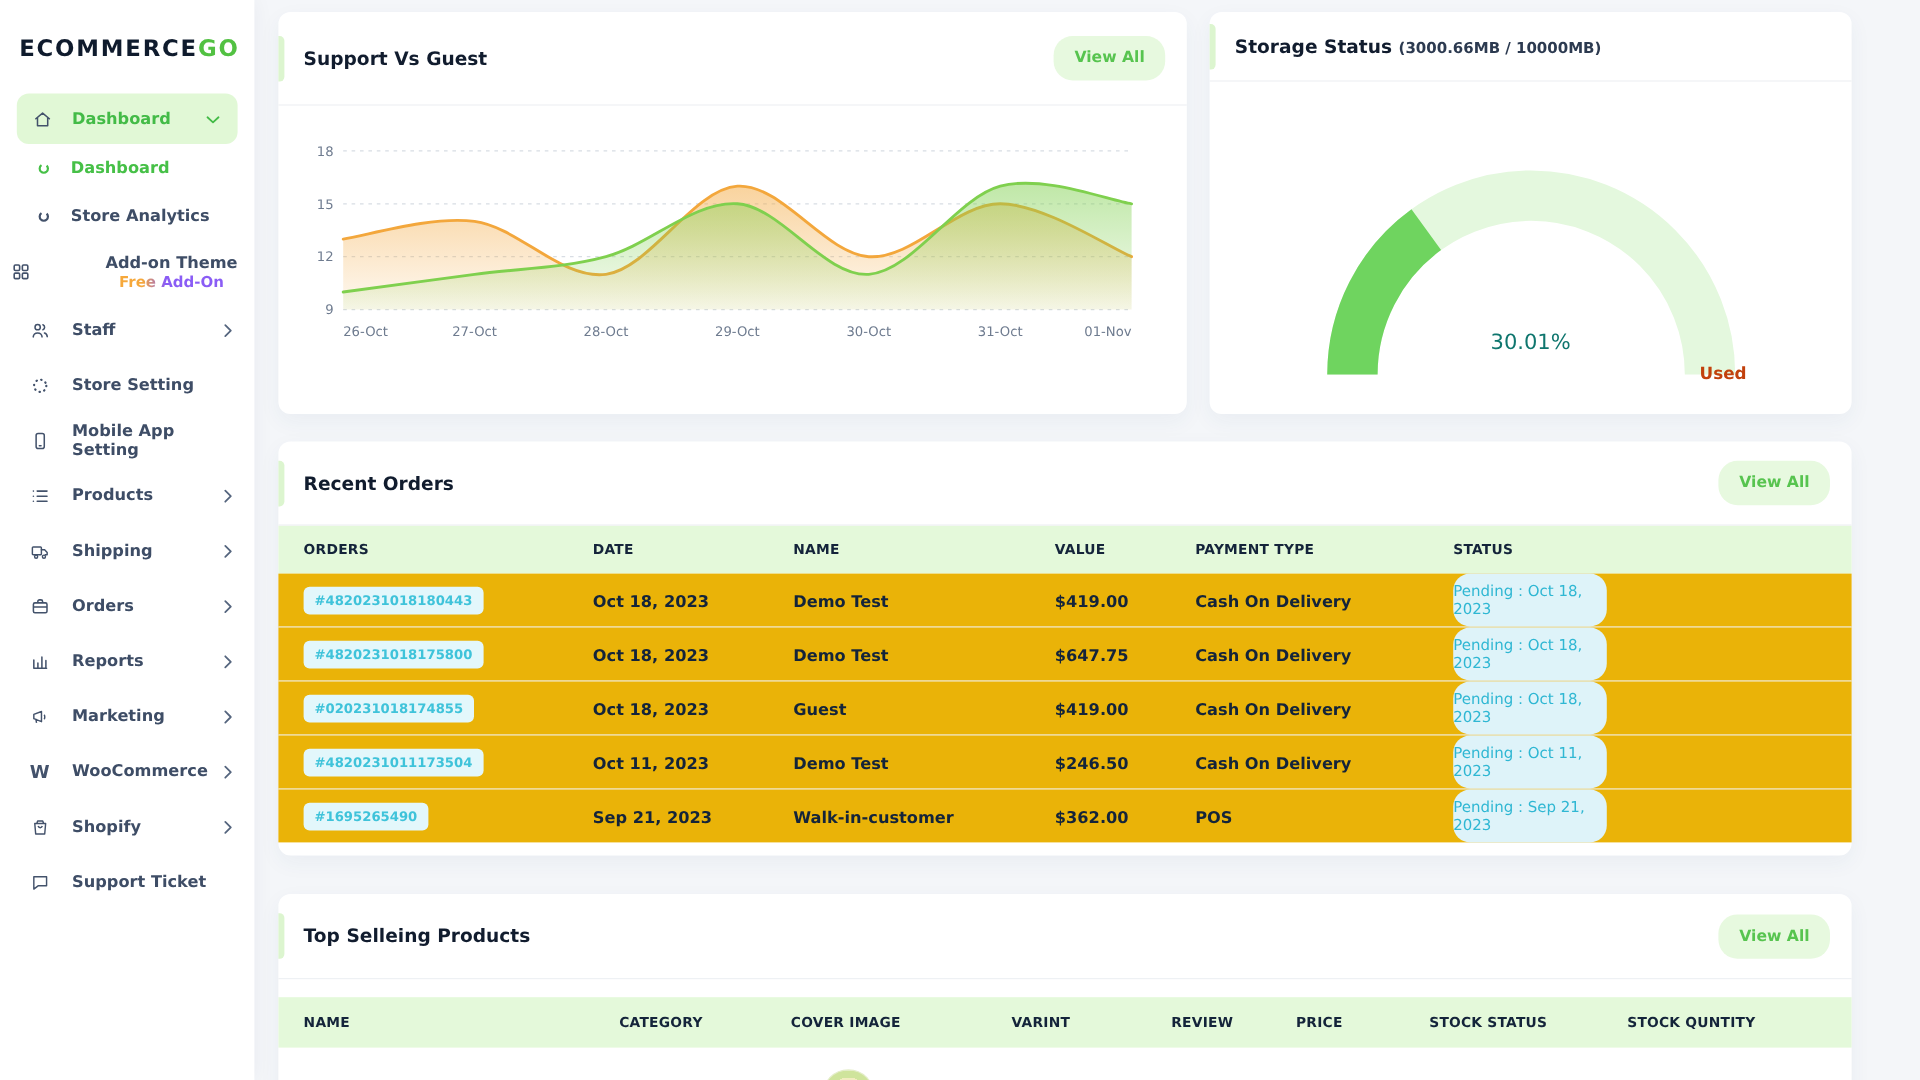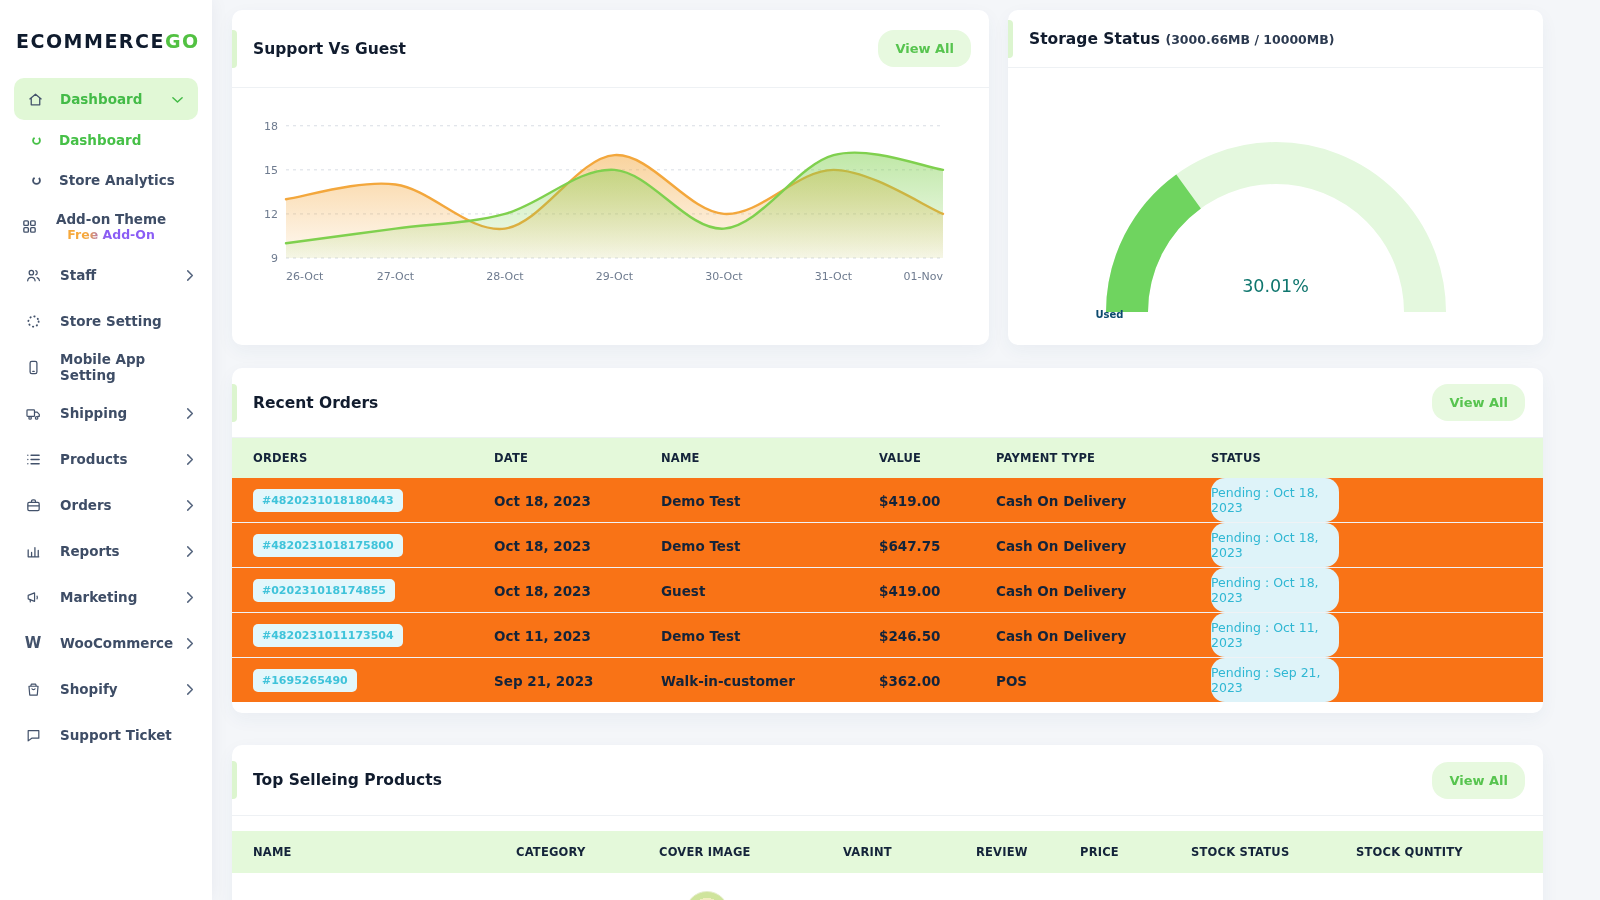--- a/index.html
+++ b/index.html
@@ -31,21 +31,21 @@
   }
   .side-item.parent .lbl{color:#43bb47;margin-left:16px;}
   .side-item.parent .chev{color:#43bb47;}
   .side-sub{
     display:flex;align-items:center;height:40px;padding:0 14px 0 30px;
     color:#3e4d66;font-size:13.5px;font-weight:600;cursor:pointer;
   }
   .side-sub .lbl{margin-left:17px;}
   .side-sub.active .lbl{color:#46c047;}
   .side-addon{
-    display:flex;align-items:center;height:52px;padding:0 14px 0 20px;cursor:pointer;
+    display:flex;align-items:center;height:52px;padding:0 14px 0 8px;cursor:pointer;justify-content:space-between;
   }
   .side-addon .txt{margin-left:18px;text-align:center;}
   .side-addon .t1{font-size:13.5px;font-weight:600;color:#3e4d66;}
   .side-addon .t2{
     font-size:12.5px;font-weight:700;
     background:linear-gradient(90deg,#f6a83b 0%,#f6a83b 28%,#8a5cf5 45%,#8a5cf5 100%);
     -webkit-background-clip:text;background-clip:text;color:transparent;
   }
   .icn{display:inline-flex;width:18px;height:18px;align-items:center;justify-content:center;color:#43526b;flex:none;}
   .icn svg{width:17px;height:17px;}
@@ -75,33 +75,33 @@
   }
   
   .chart-card{position:absolute;left:0;top:10px;width:757px;height:335px;}
   .chart-card .card-head{height:77px;}
   .storage-card{position:absolute;left:776px;top:10px;width:535px;height:335px;}
   .storage-card .card-head{height:57px;}
   .chart-body{padding:14px 22px 0 22px;}
   .xcaption{text-align:center;font-size:11.5px;font-weight:700;color:#4c5a70;margin-top:0px;}
   .gauge-wrap{position:relative;width:360px;margin:54px auto 0 auto;height:200px;}
   .gauge-pct{position:absolute;left:0;right:0;bottom:26px;text-align:center;font-size:17.5px;font-weight:400;color:#0f766e;}
-  .gauge-used{position:absolute;left:0;right:0;bottom:2px;text-align:left;font-size:10px;font-weight:700;color:#0c4a6e;}
+  .gauge-used{position:absolute;left:0;right:0;bottom:2px;text-align:right;font-size:14px;font-weight:700;color:#c2410c;}
   
   .orders-card{position:absolute;left:0;top:368px;width:1311px;height:345px;}
   .orders-card .card-head{height:69px;}
   .thead{
     display:grid;background:#e4f9da;align-items:center;
     font-size:11.5px;font-weight:700;color:#14243a;letter-spacing:.2px;
   }
   .orders-grid{grid-template-columns:241px 167px 218px 117px 215px 1fr;}
   .thead{height:40px;padding:0 0 0 21px;}
   .trow{
     display:grid;align-items:center;height:44px;padding:0 16px 0 21px;
-    border-bottom:1px solid #f0f2f5;background:#f97316;
+    border-bottom:1px solid #f0f2f5;background:#eab308;
   }
   .trow:last-child{border-bottom:none;}
   .oid{
     display:inline-block;background:#e3f7fb;color:#3fc3da;font-size:11px;font-weight:600;
     padding:5px 9px;border-radius:5px;cursor:pointer;
   }
   .cell{font-size:13.5px;font-weight:700;color:#14243a;}
   .status-badge{
     display:inline-block;background:#def3f9;color:#2fb7d3;font-size:12.5px;font-weight:400;
     padding:7px 0;border-radius:14px;width:128px;text-align:left;
@@ -203,44 +203,44 @@
               <rect x="7.2" y="3.2" width="9.6" height="17.6" rx="2.4"></rect>
               <path d="M11 17.6h2"></path>
             </g>
           </svg>
         </span>
         <span class="lbl">Mobile App Setting</span>
       </div>
       <div class="side-item">
         <span class="icn">
           <svg viewBox="0 0 24 24">
+            <g fill="none" stroke="currentColor" stroke-width="1.9" stroke-linecap="round">
+              <path d="M4 6h.01M8.5 6H20M4 12h.01M8.5 12H20M4 18h.01M8.5 18H20"></path>
+            </g>
+          </svg>
+        </span>
+        <span class="lbl">Products</span>
+        <span class="icn chev">
+          <svg viewBox="0 0 24 24">
+            <path d="M9.5 5.5 16 12l-6.5 6.5" fill="none" stroke="currentColor" stroke-width="2.1" stroke-linecap="round" stroke-linejoin="round"></path>
+          </svg>
+        </span>
+      </div>
+      <div class="side-item">
+        <span class="icn">
+          <svg viewBox="0 0 24 24">
             <g fill="none" stroke="currentColor" stroke-width="1.7" stroke-linecap="round" stroke-linejoin="round">
               <rect x="2.8" y="6.8" width="10.6" height="9.2" rx="1"></rect>
               <path d="M13.4 10h3.8l3 3.2v2.8h-2.2"></path>
               <circle cx="7.2" cy="18.2" r="1.8"></circle>
               <circle cx="16.4" cy="18.2" r="1.8"></circle>
             </g>
           </svg>
         </span>
         <span class="lbl">Shipping</span>
-        <span class="icn chev">
-          <svg viewBox="0 0 24 24">
-            <path d="M9.5 5.5 16 12l-6.5 6.5" fill="none" stroke="currentColor" stroke-width="2.1" stroke-linecap="round" stroke-linejoin="round"></path>
-          </svg>
-        </span>
-      </div>
-      <div class="side-item">
-        <span class="icn">
-          <svg viewBox="0 0 24 24">
-            <g fill="none" stroke="currentColor" stroke-width="1.9" stroke-linecap="round">
-              <path d="M4 6h.01M8.5 6H20M4 12h.01M8.5 12H20M4 18h.01M8.5 18H20"></path>
-            </g>
-          </svg>
-        </span>
-        <span class="lbl">Products</span>
         <span class="icn chev">
           <svg viewBox="0 0 24 24">
             <path d="M9.5 5.5 16 12l-6.5 6.5" fill="none" stroke="currentColor" stroke-width="2.1" stroke-linecap="round" stroke-linejoin="round"></path>
           </svg>
         </span>
       </div>
       <div class="side-item">
         <span class="icn">
           <svg viewBox="0 0 24 24">
             <g fill="none" stroke="currentColor" stroke-width="1.8" stroke-linejoin="round">

